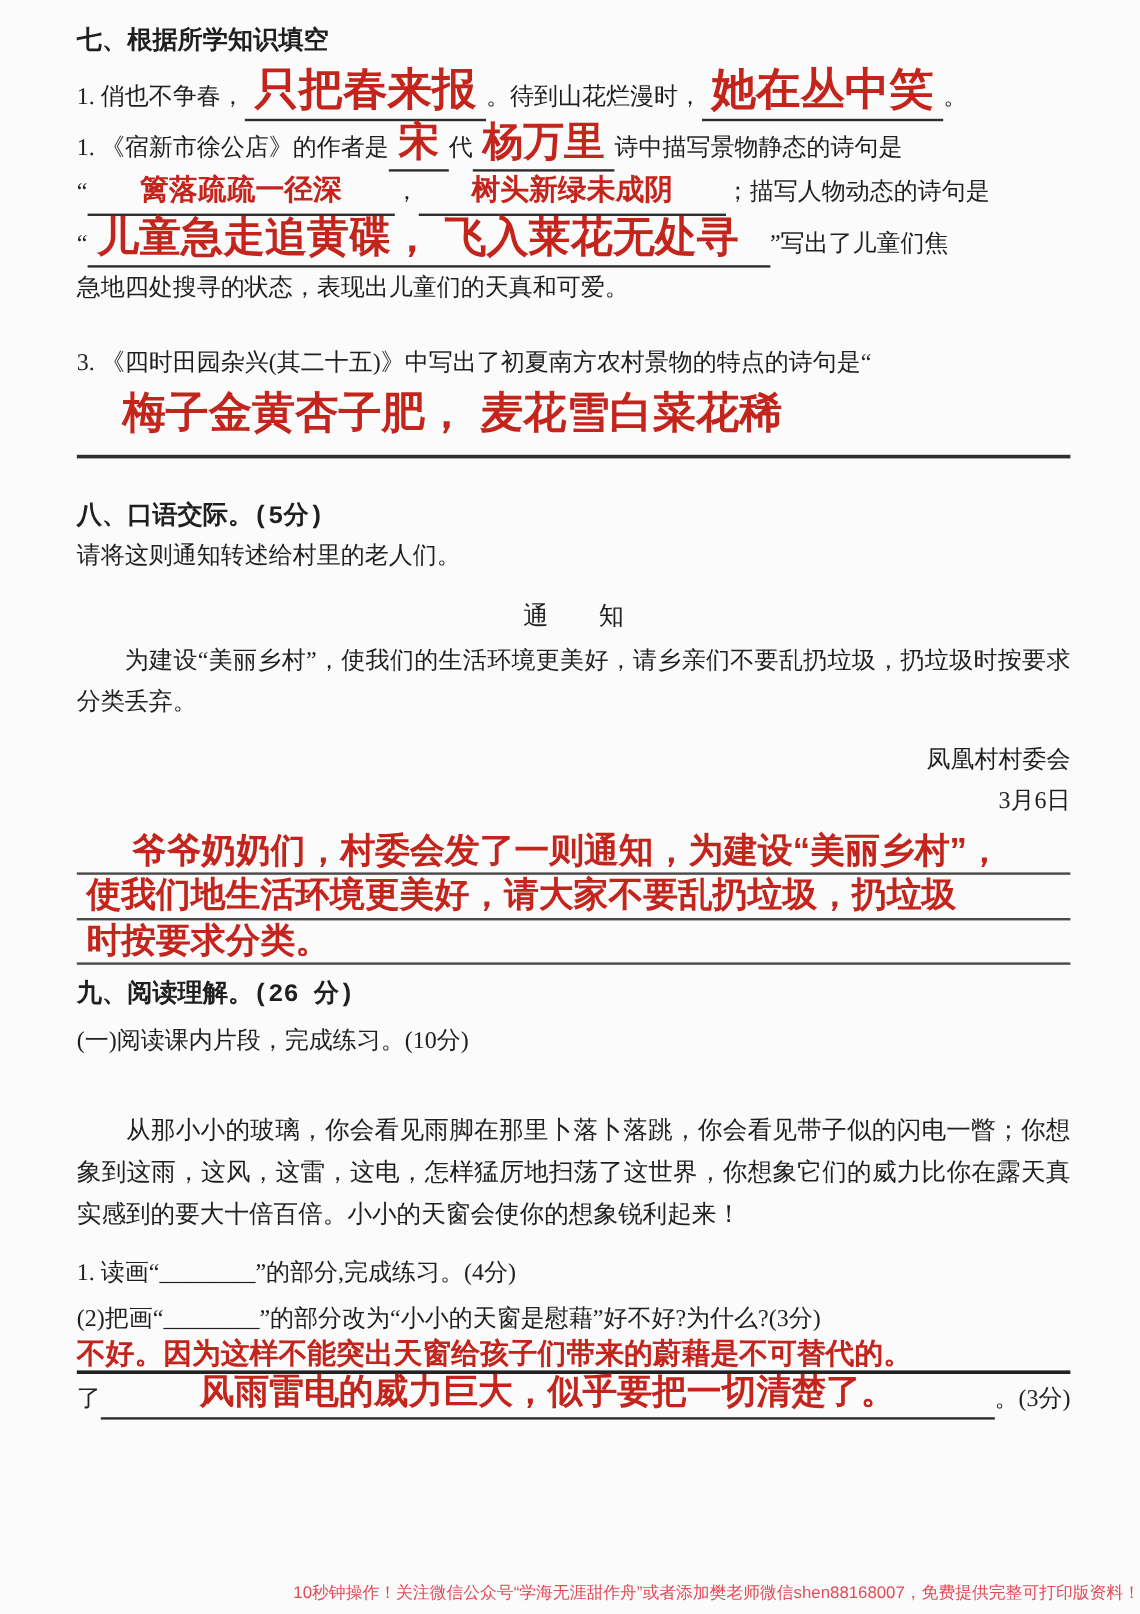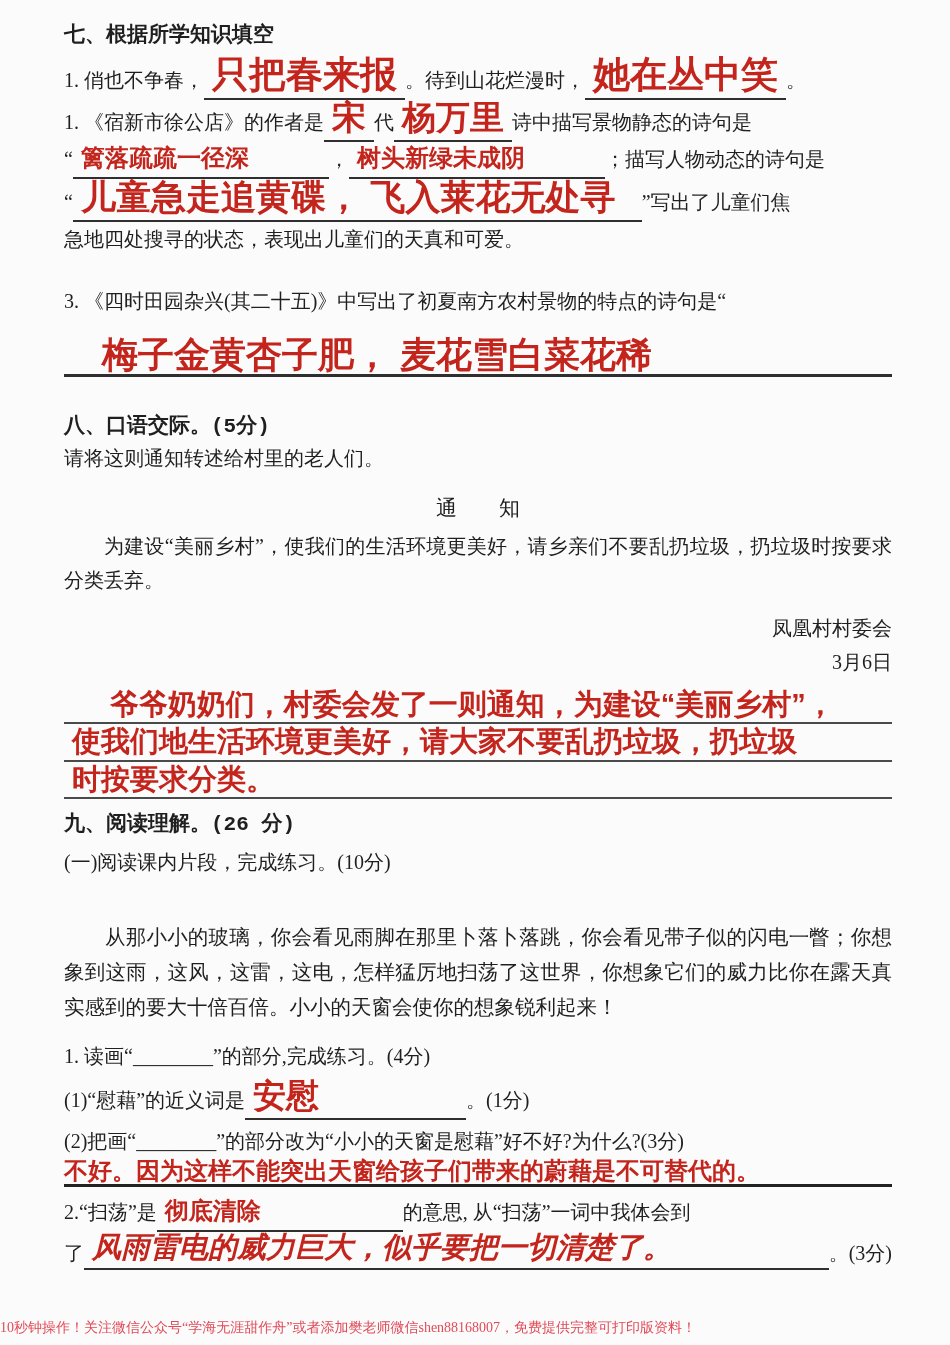--- a/index.html
+++ b/index.html
@@ -16,41 +16,41 @@
   }
   .wrap{padding:22px 58px 0 64px;}
   .h{font-family:Liberation Mono, monospace;font-weight:bold;font-size:21px;line-height:28px;}
   .t{font-size:20px;line-height:34px;}
   .just{text-align:justify;margin-top:41px;}
   .red{color:var(--answer_red);font-family:"Liberation Sans",sans-serif;font-weight:bold;line-height:1.05;}
   .r38{font-size:37px;}
   .r34{font-size:34px;}
   .r27{font-size:24px;}
   .r29{font-size:29px;}
-  .blank{display:inline-block;border-bottom:2px solid var(--line);text-align:left;vertical-align:baseline;padding:0 8px 1px 8px;}
+  .blank{display:inline-block;border-bottom:2px solid var(--line);text-align:center;vertical-align:baseline;padding:0 8px 1px 8px;}
   .line-row{white-space:nowrap;}
   .uline{border-bottom:2px solid #222;padding-bottom:1px;}
   .center{text-align:center;}
   .right{text-align:right;}
   .indent2{text-indent:2em;}
   
   .q1row{margin-top:6px;}
-  .q3ansline{border-bottom:3px solid var(--line);padding:2px 0 0 38px;margin-top:16px;}
+  .q3ansline{border-bottom:3px solid var(--line);padding:2px 0 16px 38px;margin-top:4px;}
   
   .s8ans{margin-top:8px;}
   .s8ans .ansline{border-bottom:2px solid #4a4a4a;padding:2px 4px 3px 8px;font-size:29px;}
   .s8ans .ansline.first{text-indent:1.3em;}
   
   .readp{font-size:20.5px;line-height:35px;}
   .q2l2{display:flex;align-items:flex-end;}
-  .grow{flex:1 1 auto;font-style:italic;}
+  .grow{flex:1 1 auto;}
   .footer{
-    position:absolute;left:0;right:0;bottom:8px;text-align:left;
+    position:absolute;left:0;right:0;bottom:8px;text-align:right;
     font-size:14px;color:var(--footer_red);
-    font-family:Liberation Serif, serif;
+    font-family:Liberation Sans, sans-serif;
   }
 </style>
 </head>
 <body>
 
 <div class="wrap">
 
   <div class="h">七、根据所学知识填空</div>
 
   <div class="t q1row line-row">
@@ -90,32 +90,26 @@
     <div class="ansline">时按要求分类。</div>
   </div>
 
   <div class="h" style="margin-top:12px">九、阅读理解。(26 分)</div>
   <div class="t" style="margin-top:6px">(一)阅读课内片段，完成练习。(10分)</div>
 
   <div class="readp just indent2">从那小小的玻璃，你会看见雨脚在那里卜落卜落跳，你会看见带子似的闪电一瞥；你想象到这雨，这风，这雷，这电，怎样猛厉地扫荡了这世界，你想象它们的威力比你在露天真实感到的要大十倍百倍。小小的天窗会使你的想象锐利起来！</div>
 
   <div class="t" style="margin-top:14px">1. 读画“________”的部分,完成练习。(4分)</div>
 
-  <div class="t line-row" style="margin-top:6px">
-    <span>(1)“慰藉”的近义词是</span><span class="blank" style="min-width:205px"><span class="red" style="font-size:33px">安慰</span></span><span>。(1分)</span>
-  </div>
 
   <div class="t" style="margin-top:4px">(2)把画“________”的部分改为“小小的天窗是慰藉”好不好?为什么?(3分)</div>
   <div class="uline" style="border-bottom-width:3px">
     <span class="red r27">不好。因为这样不能突出天窗给孩子们带来的蔚藉是不可替代的。</span>
   </div>
 
-  <div class="t line-row" style="margin-top:8px">
-    <span>2.“扫荡”是</span><span class="blank" style="min-width:230px"><span class="red r27">彻底清除</span></span><span>的意思, 从“扫荡”一词中我体会到</span>
-  </div>
   <div class="t q2l2">
     <span>了</span>
       <span class="blank grow"><span class="red r29">风雨雷电的威力巨大，似乎要把一切清楚了。</span></span>
       <span>。(3分)</span>
   </div>
 
 </div>
 
 <div class="footer">10秒钟操作！关注微信公众号“学海无涯甜作舟”或者添加樊老师微信shen88168007，免费提供完整可打印版资料！</div>
 

